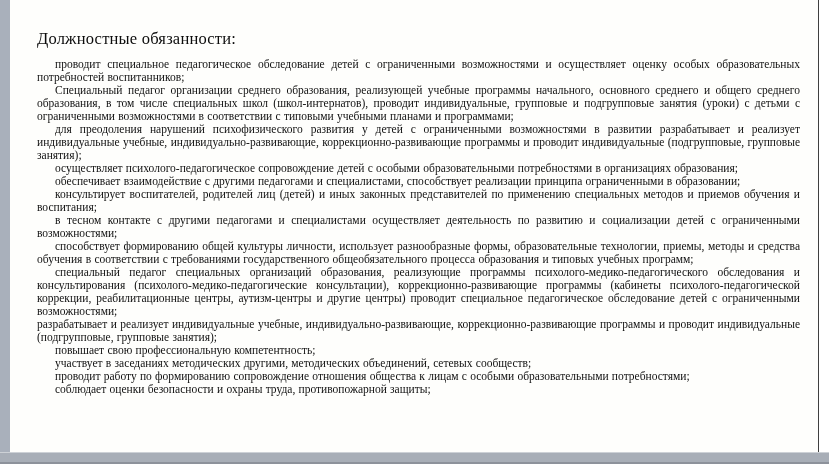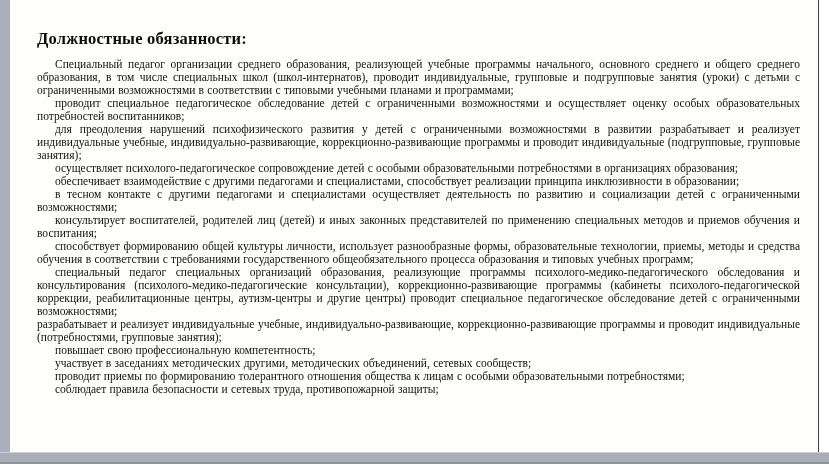--- a/index.html
+++ b/index.html
@@ -42,21 +42,21 @@
     background: #fefefc;
     border-right: 1px solid #3f3f3f;
     box-sizing: border-box;
     overflow: hidden;
   }
   .page-inner {
     padding: 29px 18px 0 27px;
   }
   .doc-title {
     font-size: 16.5px;
-    font-weight: bold;
+    font-weight: normal;
     color: #0c0c0c;
     margin: 0 0 9px 0;
     letter-spacing: 0.2px;
   }
   .para {
     font-size: 11.5px;
     line-height: 13px;
     color: #111111;
     margin: 0;
     text-align: justify;
@@ -68,31 +68,31 @@
 </style>
 </head>
 <body>
 
 <div class="viewport">
   <div class="left-frame"></div>
   <div class="page">
     <div class="page-inner">
       <h1 class="doc-title">Должностные обязанности:</h1>
       <div>
+          <p class="para indent">проводит специальное педагогическое обследование детей с ограниченными возможностями и осуществляет оценку особых образовательных потребностей воспитанников;</p>
           <p class="para indent">Специальный педагог организации среднего образования, реализующей учебные программы начального, основного среднего и общего среднего образования, в том числе специальных школ (школ-интернатов), проводит индивидуальные, групповые и подгрупповые занятия (уроки) с детьми с ограниченными возможностями в соответствии с типовыми учебными планами и программами;</p>
-          <p class="para indent">проводит специальное педагогическое обследование детей с ограниченными возможностями и осуществляет оценку особых образовательных потребностей воспитанников;</p>
           <p class="para indent">для преодоления нарушений психофизического развития у детей с ограниченными возможностями в развитии разрабатывает и реализует индивидуальные учебные, индивидуально-развивающие, коррекционно-развивающие программы и проводит индивидуальные (подгрупповые, групповые занятия);</p>
           <p class="para indent">осуществляет психолого-педагогическое сопровождение детей с особыми образовательными потребностями в организациях образования;</p>
-          <p class="para indent">обеспечивает взаимодействие с другими педагогами и специалистами, способствует реализации принципа инклюзивности в образовании;</p>
+          <p class="para indent">обеспечивает взаимодействие с другими педагогами и специалистами, способствует реализации принципа ограниченными в образовании;</p>
+          <p class="para indent">консультирует воспитателей, родителей лиц (детей) и иных законных представителей по применению специальных методов и приемов обучения и воспитания;</p>
           <p class="para indent">в тесном контакте с другими педагогами и специалистами осуществляет деятельность по развитию и социализации детей с ограниченными возможностями;</p>
-          <p class="para indent">консультирует воспитателей, родителей лиц (детей) и иных законных представителей по применению специальных методов и приемов обучения и воспитания;</p>
           <p class="para indent">способствует формированию общей культуры личности, использует разнообразные формы, образовательные технологии, приемы, методы и средства обучения в соответствии с требованиями государственного общеобязательного процесса образования и типовых учебных программ;</p>
           <p class="para indent">специальный педагог специальных организаций образования, реализующие программы психолого-медико-педагогического обследования и консультирования (психолого-медико-педагогические консультации), коррекционно-развивающие программы (кабинеты психолого-педагогической коррекции, реабилитационные центры, аутизм-центры и другие центры) проводит специальное педагогическое обследование детей с ограниченными возможностями;</p>
-          <p class="para">разрабатывает и реализует индивидуальные учебные, индивидуально-развивающие, коррекционно-развивающие программы и проводит индивидуальные (потребностями, групповые занятия);</p>
+          <p class="para">разрабатывает и реализует индивидуальные учебные, индивидуально-развивающие, коррекционно-развивающие программы и проводит индивидуальные (подгрупповые, групповые занятия);</p>
           <p class="para indent">повышает свою профессиональную компетентность;</p>
           <p class="para indent">участвует в заседаниях методических другими, методических объединений, сетевых сообществ;</p>
-          <p class="para indent">проводит приемы по формированию толерантного отношения общества к лицам с особыми образовательными потребностями;</p>
-          <p class="para indent">соблюдает правила безопасности и сетевых труда, противопожарной защиты;</p>
+          <p class="para indent">проводит работу по формированию сопровождение отношения общества к лицам с особыми образовательными потребностями;</p>
+          <p class="para indent">соблюдает оценки безопасности и охраны труда, противопожарной защиты;</p>
         </div>
     </div>
   </div>
   <div class="bottom-frame"></div>
 </div>
 
 </body></html>

